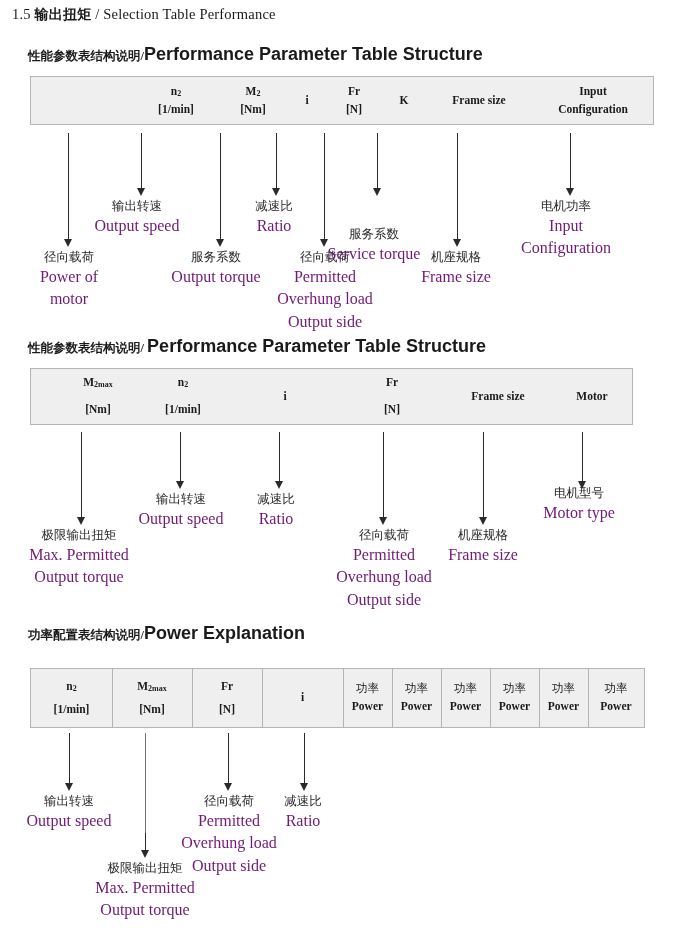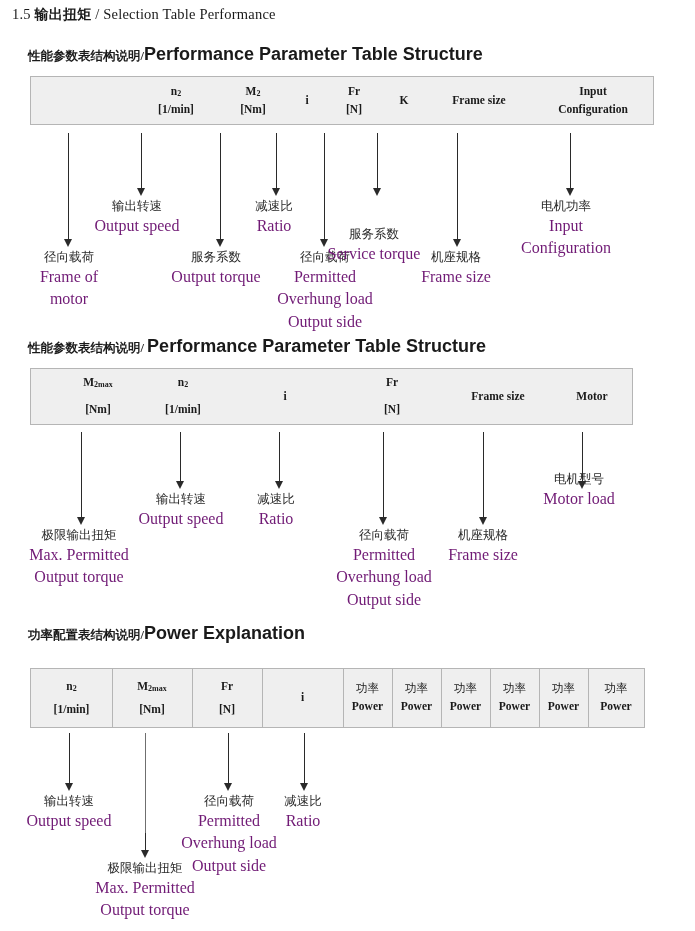--- a/index.html
+++ b/index.html
@@ -213,21 +213,21 @@
   <div class="shaft" style="height:106px;"></div>
     <div class="head" style="top:106px;"></div>
 </div>
 <div class="arrow" style="left:566px; top:133px; height:63px;">
   <div class="shaft" style="height:55px;"></div>
     <div class="head" style="top:55px;"></div>
 </div>
 
 <div class="note" style="left:19px; top:248px; width:100px;">
   <span class="cn">径向载荷</span>
-  <span class="en">Frame of</span>
+  <span class="en">Power of</span>
   <span class="en">motor</span>
 </div>
 <div class="note" style="left:84px; top:197px; width:106px;">
   <span class="cn">输出转速</span>
   <span class="en">Output speed</span>
 </div>
 <div class="note" style="left:166px; top:248px; width:100px;">
   <span class="cn">服务系数</span>
   <span class="en">Output torque</span>
 </div>
@@ -324,23 +324,23 @@
 <div class="note" style="left:328px; top:526px; width:112px;">
   <span class="cn">径向载荷</span>
   <span class="en">Permitted</span>
   <span class="en">Overhung load</span>
   <span class="en">Output side</span>
 </div>
 <div class="note" style="left:435px; top:526px; width:96px;">
   <span class="cn">机座规格</span>
   <span class="en">Frame size</span>
 </div>
-<div class="note" style="left:534px; top:470px; width:90px;">
+<div class="note" style="left:534px; top:484px; width:90px;">
   <span class="cn">电机型号</span>
-  <span class="en">Motor load</span>
+  <span class="en">Motor type</span>
 </div>
 
 <div class="abs sec-head" style="left:28px; top:623px;">
   <span class="cn">功率配置表结构说明</span><span class="sep">/</span><span class="en">Power Explanation</span>
 </div>
 
 <div class="abs tbl" style="left:30px; top:668px; width:615px; height:60px;">
   <div class="divider" style="left:81px;"></div>
   <div class="divider" style="left:161px;"></div>
   <div class="divider" style="left:231px;"></div>

